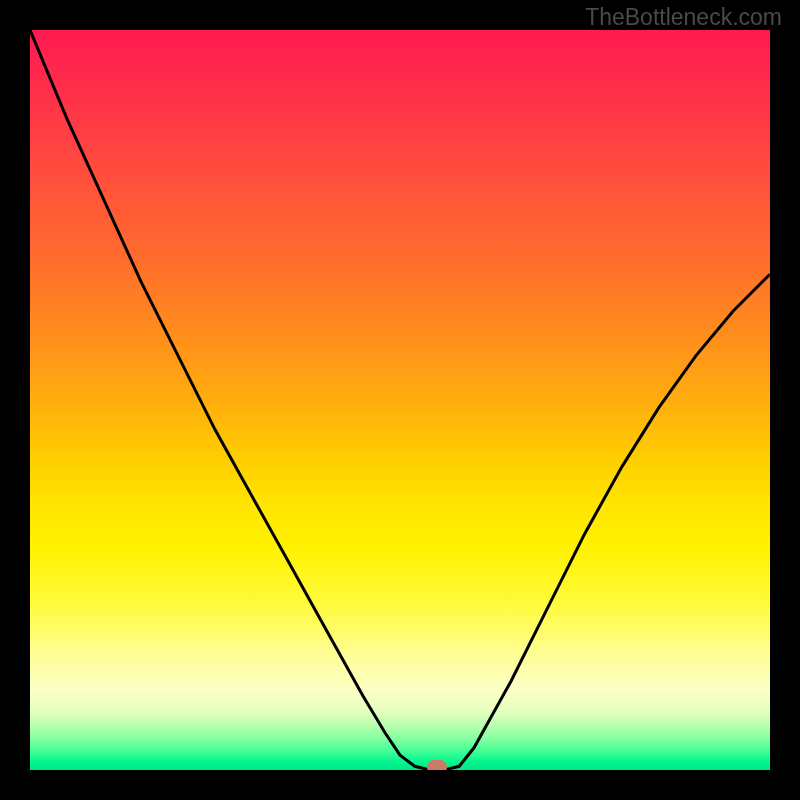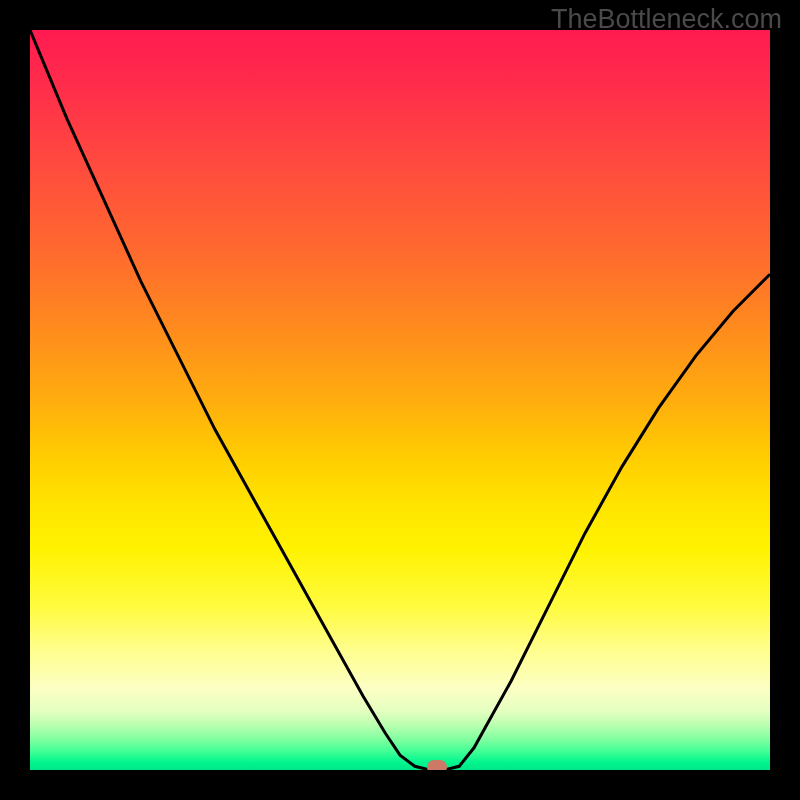--- a/index.html
+++ b/index.html
@@ -15,21 +15,21 @@
     width: 800px;
     height: 800px;
     position: relative;
     background: #000;
   }
   .watermark {
     position: absolute;
     top: 4px;
     right: 18px;
     color: #4a4a4a;
-    font-size: 27px;
+    font-size: 23px;
     font-weight: 500;
     z-index: 10;
   }
   .plot-area {
     position: absolute;
     left: 30px;
     top: 30px;
     width: 740px;
     height: 740px;
     overflow: hidden;

